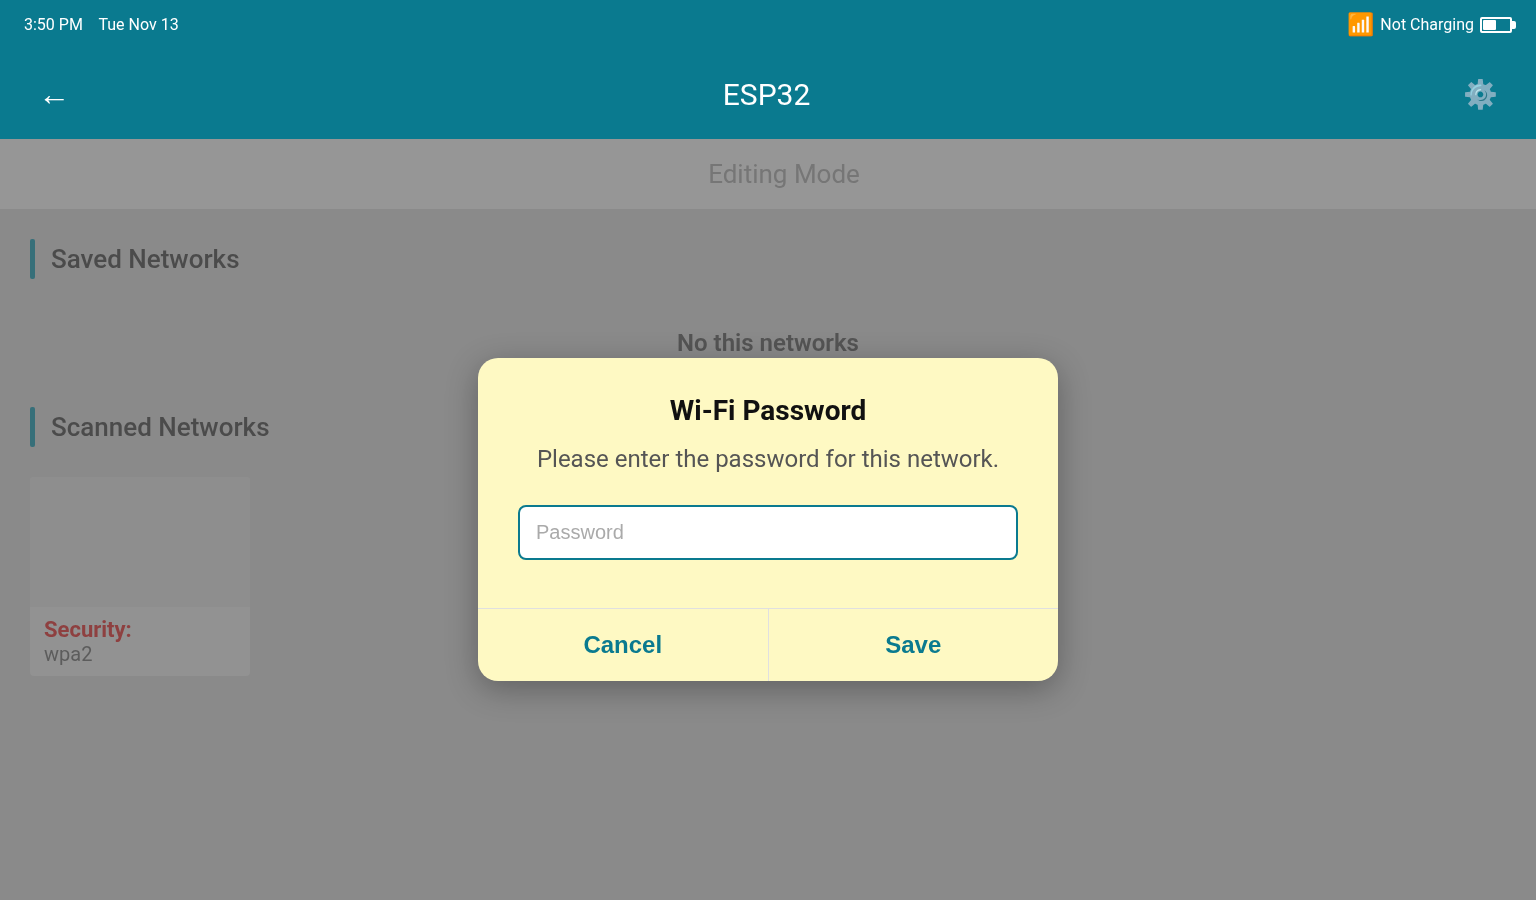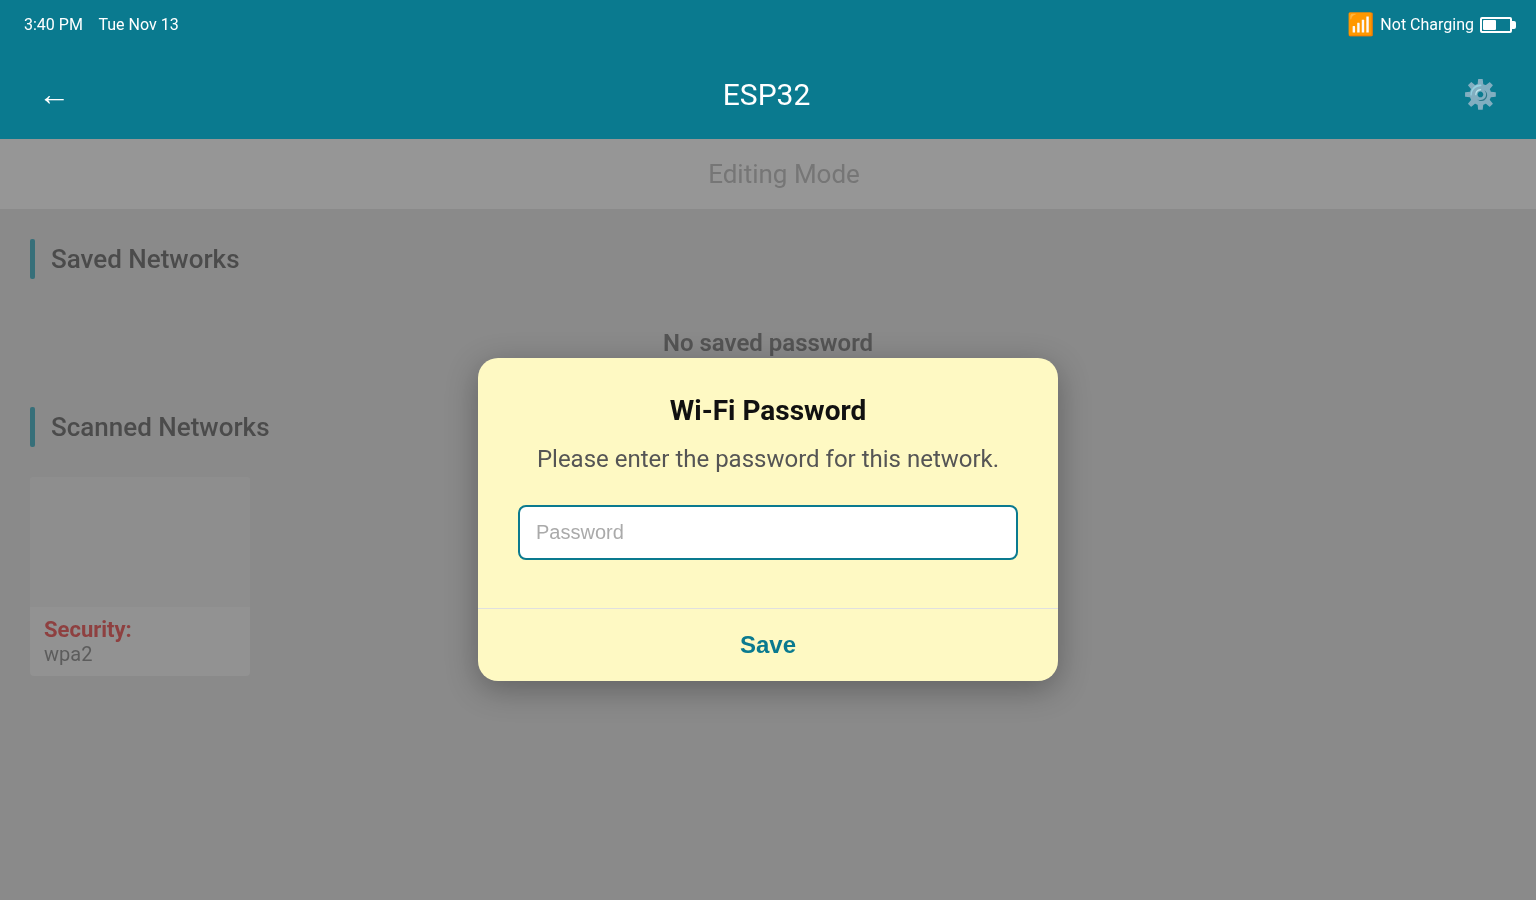--- a/index.html
+++ b/index.html
@@ -260,21 +260,21 @@
 
     #cancel-btn {
       border-right: 1px solid #e0e0e0;
     }
   </style>
 </head>
 <body>
 
 <div id="status-bar">
   <div>
-    <span>3:40 PM</span>
+    <span>3:50 PM</span>
     &nbsp;&nbsp;
     <span>Tue Nov 13</span>
   </div>
   <div class="battery-container">
     <span class="wifi-icon">📶</span>
     <span>Not Charging</span>
     <div class="battery-icon">
       <div class="battery-fill"></div>
     </div>
   </div>
@@ -294,21 +294,21 @@
 
   <div id="editing-mode-bar">
     <span id="editing-mode-text">Editing Mode</span>
   </div>
 
   <div class="section-header">
     <div class="section-bar"></div>
     <span class="section-title">Saved Networks</span>
   </div>
 
-  <div id="no-saved-networks">No saved password</div>
+  <div id="no-saved-networks">No this networks</div>
 
   <div class="section-header">
     <div class="section-bar"></div>
     <span class="section-title">Scanned Networks</span>
   </div>
 
   <div id="scanned-network-card">
     <div id="network-card-image"></div>
     <div id="network-card-info">
       <div id="security-label">Security:</div>
@@ -317,18 +317,19 @@
   </div>
 
   <div id="overlay">
     <div id="wifi-dialog">
       <div id="dialog-content">
         <div id="dialog-title">Wi-Fi Password</div>
         <div id="dialog-description">Please enter the password for this network.</div>
         <input type="password" id="password-input" placeholder="Password" style="">
       </div>
       <div id="dialog-buttons">
+        <button id="cancel-btn" class="dialog-btn">Cancel</button>
         <button id="save-btn" class="dialog-btn">Save</button>
       </div>
     </div>
   </div>
 
 </div>
 
 </body></html>

